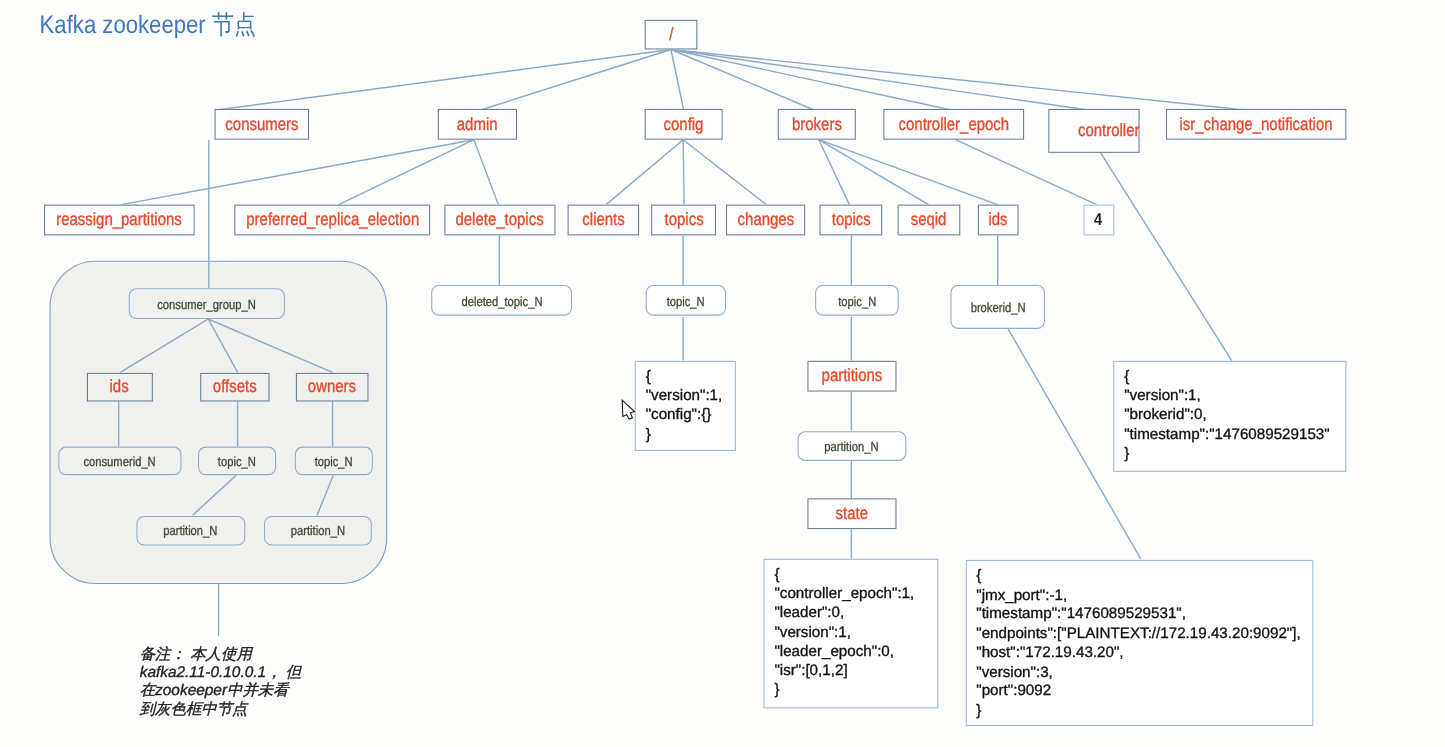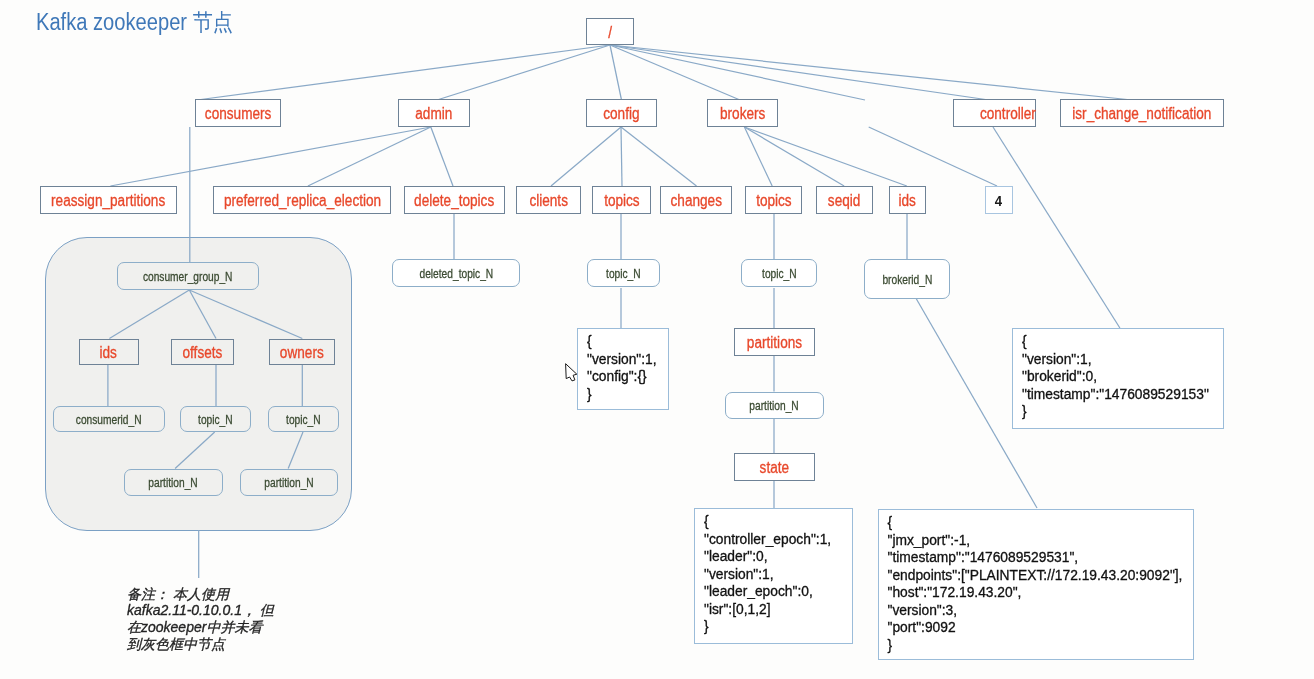--- a/index.html
+++ b/index.html
@@ -97,21 +97,24 @@
     </div>
   <div class="node red" style="left:398px;top:99px;width:72px;height:28px;">
       <span>admin</span>
     </div>
   <div class="node red" style="left:586px;top:99px;width:71px;height:28px;align-items:center;">
       <span>config</span>
     </div>
   <div class="node red" style="left:707px;top:99px;width:71px;height:28px;">
       <span>brokers</span>
     </div>
-  <div class="node red" style="left:953px;top:99px;width:83px;height:28px;padding-left:26px;">
+  <div class="node red" style="left:803px;top:99px;width:128px;height:28px;">
+      <span>controller_epoch</span>
+    </div>
+  <div class="node red" style="left:953px;top:99px;width:83px;height:40px;padding-left:26px;">
       <span>controller</span>
     </div>
   <div class="node red" style="left:1060px;top:99px;width:164px;height:28px;">
       <span>isr_change_notification</span>
     </div>
 
   <div class="node red" style="left:40px;top:186px;width:137px;height:28px;">
       <span>reassign_partitions</span>
     </div>
   <div class="node red" style="left:213px;top:186px;width:178px;height:28px;">
@@ -154,21 +157,21 @@
   <div class="node dark" style="left:864px;top:259px;width:86px;height:40px;">
       <span>brokerid_N</span>
     </div>
 
   <div class="node dark ingroup" style="left:117px;top:262px;width:142px;height:28px;">
       <span>consumer_group_N</span>
     </div>
   <div class="node red ingroup" style="left:78.5px;top:338.5px;width:60px;height:26px;">
       <span>ids</span>
     </div>
-  <div class="node red ingroup" style="left:171px;top:338.5px;width:62.5px;height:26px;">
+  <div class="node red ingroup" style="left:182px;top:338.5px;width:62.5px;height:26px;">
       <span>offsets</span>
     </div>
   <div class="node red ingroup" style="left:268.5px;top:338.5px;width:66px;height:26px;">
       <span>owners</span>
     </div>
   <div class="node dark ingroup" style="left:52.5px;top:406px;width:112.5px;height:26px;">
       <span>consumerid_N</span>
     </div>
   <div class="node dark ingroup" style="left:180px;top:406px;width:70.5px;height:26px;">
       <span>topic_N</span>

